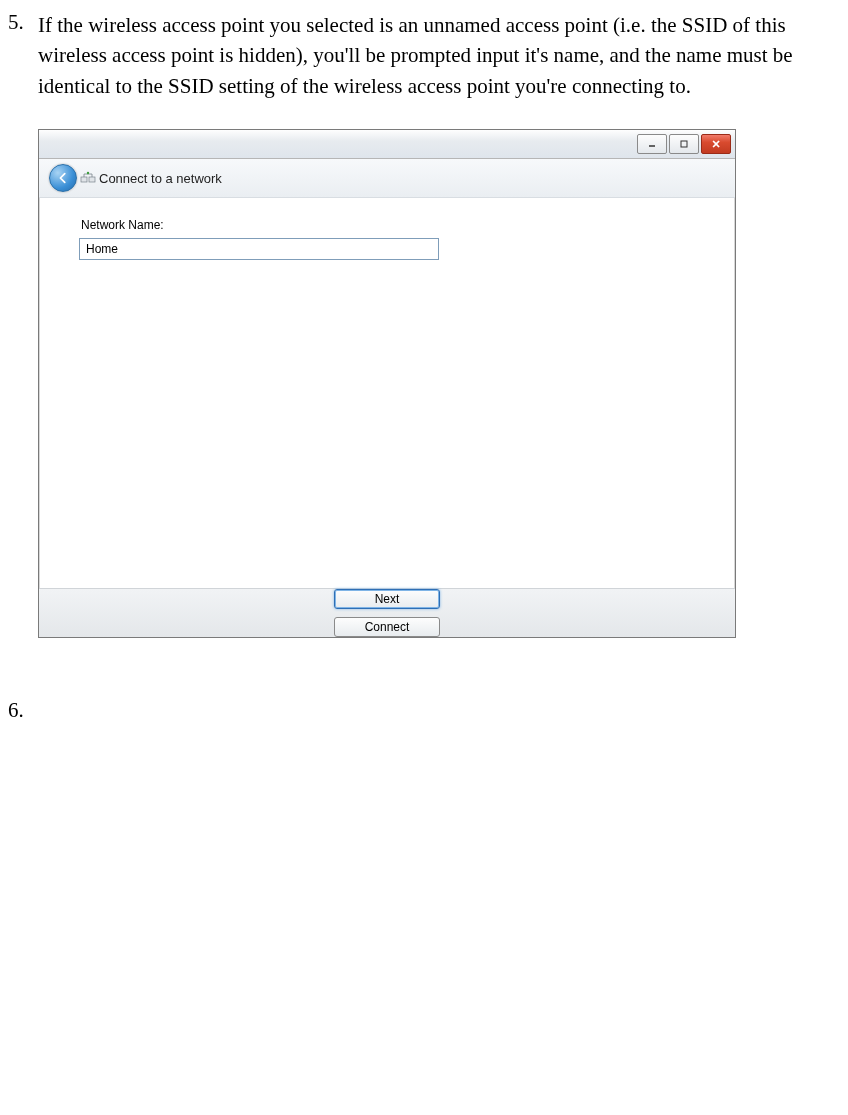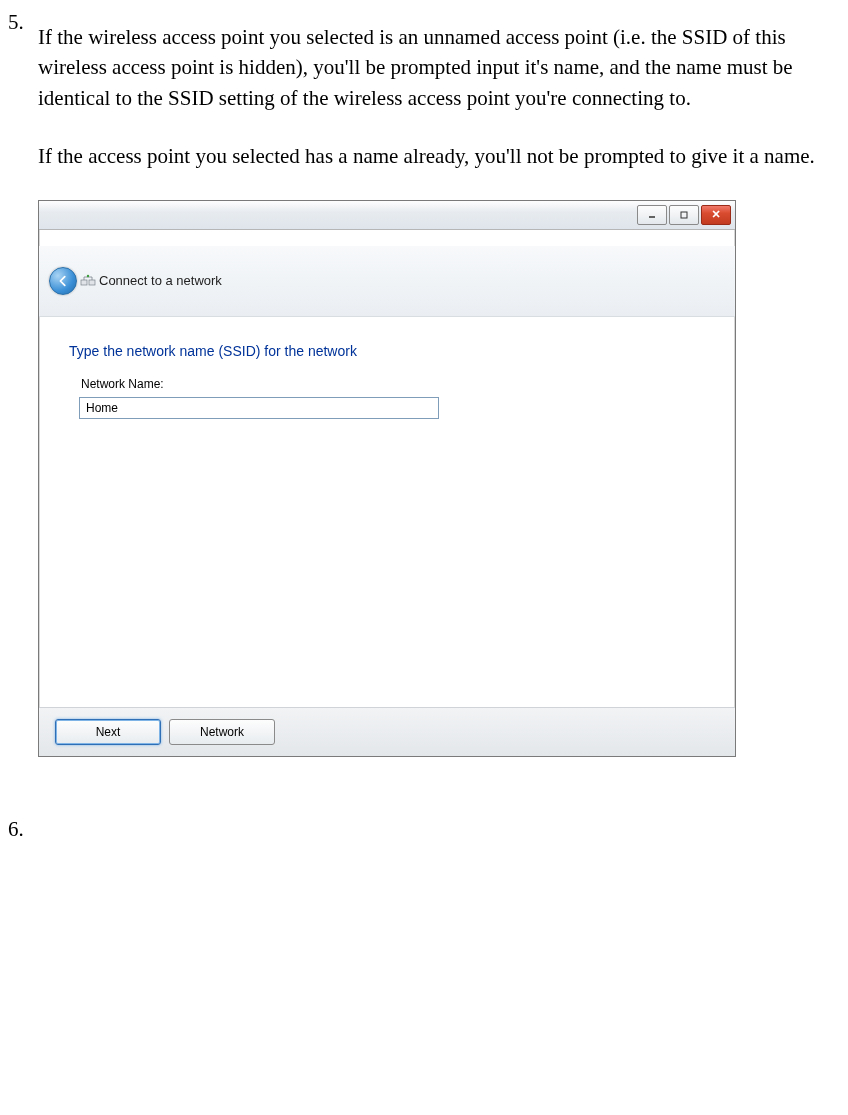--- a/index.html
+++ b/index.html
@@ -20,21 +20,21 @@
   }
   .list-num {
     width: 30px;
     flex: 0 0 30px;
     text-align: left;
   }
   .list-body {
     flex: 1;
   }
   .list-body p {
-    margin: 12px 0 28px 0;
+    margin: 0 0 28px 0;
     line-height: 1.45;
   }
   
   .win-dialog {
     width: 696px;
     margin: 0 0 30px 0;
     border: 1px solid #7a7a7a;
     background: #fff;
     font-family: "Segoe UI", Tahoma, sans-serif;
     font-size: 12px;
@@ -72,23 +72,22 @@
     color: #fff;
     font-weight: bold;
     font-size: 11px;
   }
   .navrow {
     height: 38px;
     background: linear-gradient(#f7f9fb, #eaeef2);
     border-bottom: 1px solid #d8dde2;
     display: flex;
     align-items: center;
-    padding: 16px 10px;
+    padding: 0 10px;
     gap: 2px;
-    margin-top: 16px;
   }
   .back-btn {
     width: 26px;
     height: 26px;
     border-radius: 50%;
     background: radial-gradient(circle at 30% 30%, #a9d4f4, #3a8fd6 60%, #256bab);
     border: 1px solid #2a6fa8;
     display: flex;
     align-items: center;
     justify-content: center;
@@ -130,23 +129,25 @@
     font-size: 12px;
     box-sizing: border-box;
     display: block;
     margin-left: 10px;
   }
   .footer {
     height: 48px;
     background: linear-gradient(#f1f3f5, #e4e7ea);
     border-top: 1px solid #d0d4d8;
     display: flex;
-    align-items: center;
-    padding: 0 16px;
+    justify-content: flex-end;
+    align-items: center;
+    padding: 0 8px;
     gap: 8px;
+    flex-direction: column;
   }
   .btn {
     min-width: 80px;
     height: 24px;
     border: 1px solid #8a8a8a;
     border-radius: 3px;
     background: linear-gradient(#fdfdfd, #e8ecef);
     font-family: "Segoe UI", Tahoma, sans-serif;
     font-size: 12px;
     padding: 0 12px;
@@ -161,21 +162,20 @@
 </style>
 </head>
 <body>
 
 <div class="doc">
 
   <div class="list-item">
     <div class="list-num">5.</div>
     <div class="list-body">
       <p>If the wireless access point you selected is an unnamed access point (i.e. the SSID of this wireless access point is hidden), you'll be prompted input it's name, and the name must be identical to the SSID setting of the wireless access point you're connecting to.</p>
-      <p>If the access point you selected has a name already, you'll not be prompted to give it a name.</p>
 
       <div class="win-dialog">
         <div class="titlebar">
           <div class="tb-left"></div>
           <div class="tb-btn">
             <svg viewBox="0 0 10 10" width="10" height="10">
                 <line x1="2" y1="7" x2="8" y2="7" stroke="#333" stroke-width="1.5"></line>
               </svg>
           </div>
           <div class="tb-btn">
@@ -197,30 +197,29 @@
             <svg viewBox="0 0 18 18" width="18" height="18">
               <rect x="2" y="8" width="6" height="5" fill="#e0e4e8" stroke="#7a838c" stroke-width="0.7"></rect>
               <rect x="10" y="8" width="6" height="5" fill="#e0e4e8" stroke="#7a838c" stroke-width="0.7"></rect>
               <path d="M5 8 L5 5 L13 5 L13 8" fill="none" stroke="#7a838c" stroke-width="0.8"></path>
               <circle cx="9" cy="4" r="1.2" fill="#3c9d3c"></circle>
             </svg>
           </div>
           <div class="nav-title">Connect to a network</div>
         </div>
         <div class="content">
-          <div class="heading">Type the network name (SSID) for the network</div>
           <div class="field-label">Network Name:</div>
           <input type="text" class="text-input" value="Home" style="">
         </div>
         <div class="footer">
           <div class="btn btn-default">
             <span>Next</span>
           </div>
           <div class="btn">
-            <span>Network</span>
+            <span>Connect</span>
           </div>
         </div>
       </div>
     </div>
   </div>
 
   <div class="list-item">
     <div class="list-num">6.</div>
     <div class="list-body">
     </div>

